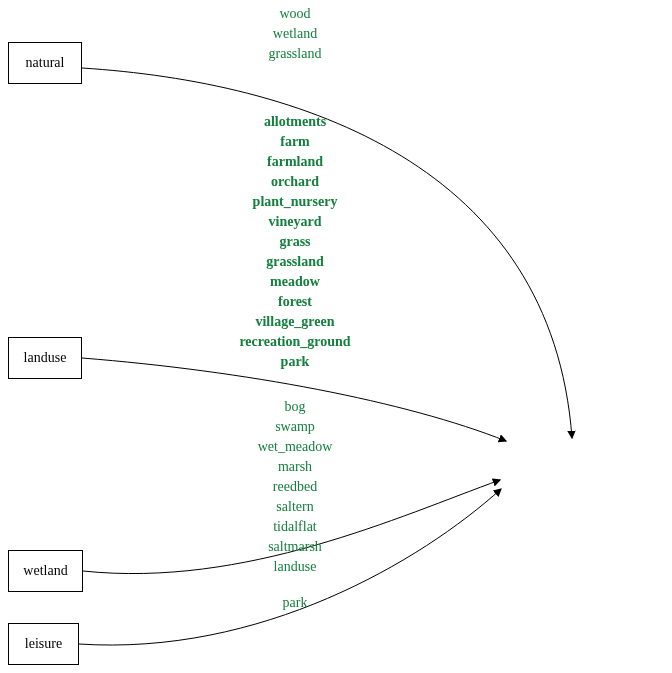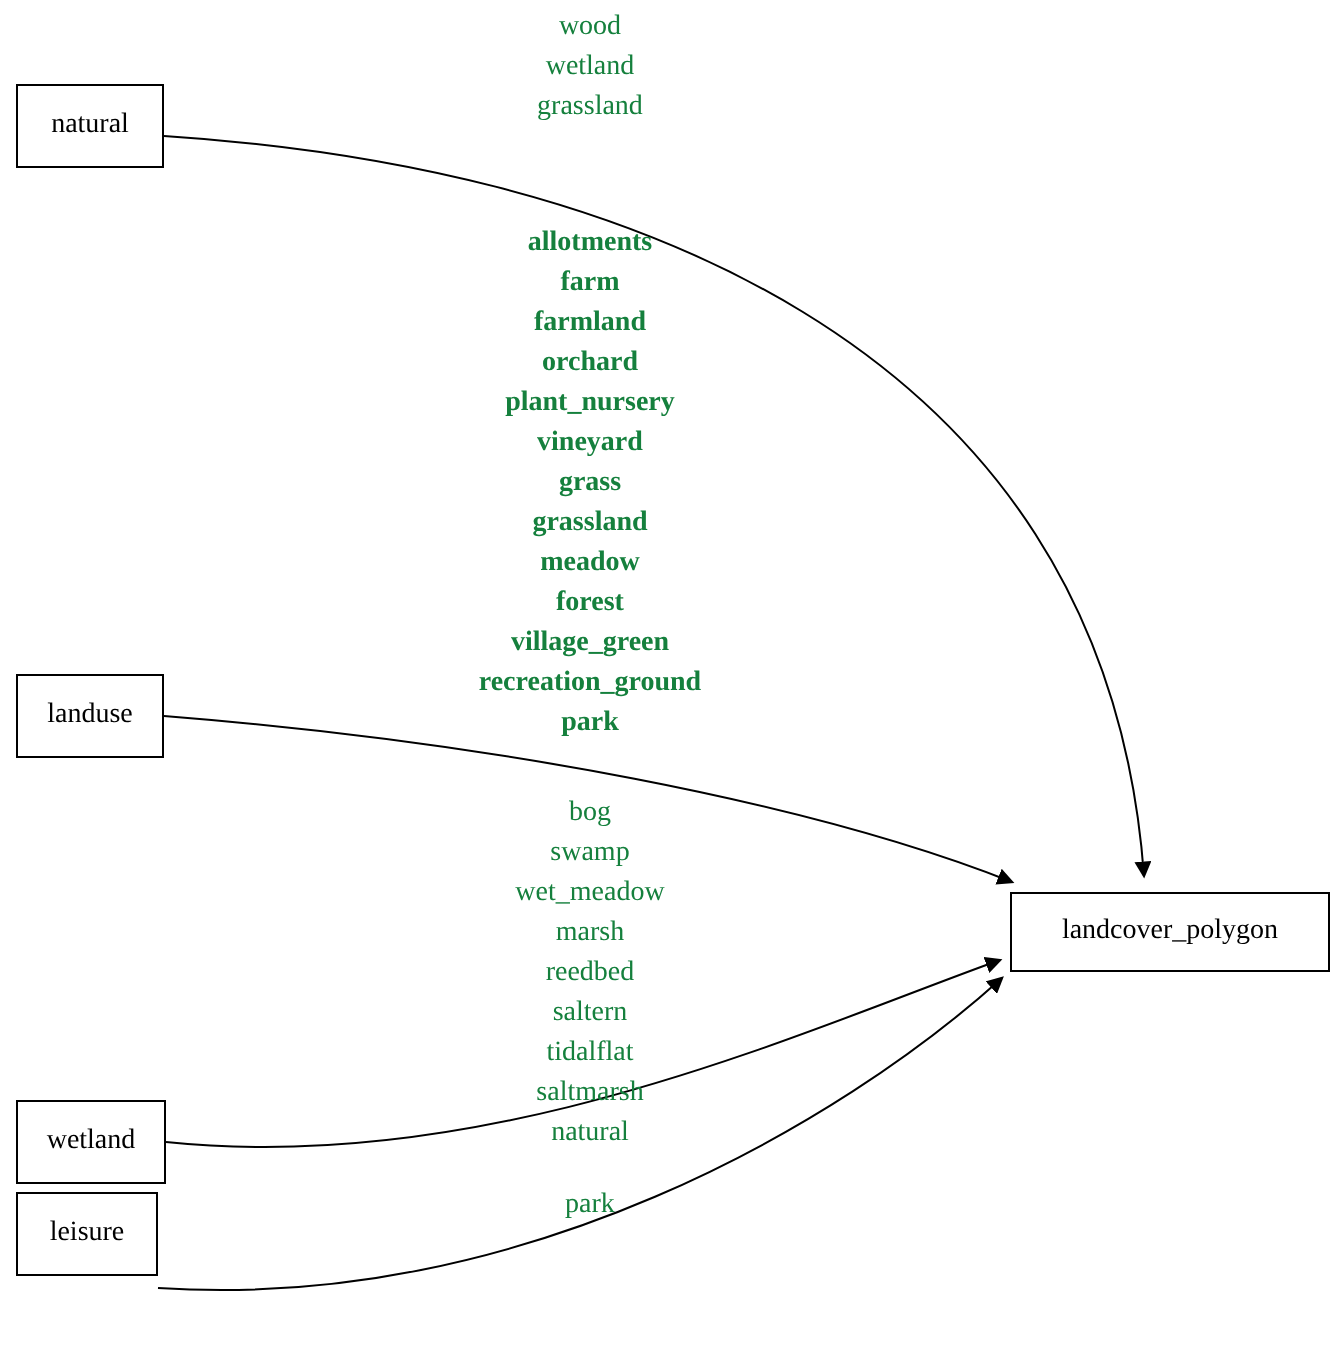--- a/index.html
+++ b/index.html
@@ -66,27 +66,24 @@
   </div>
 
   <div class="node" style="left:8px; top:337px; width:74px; height:42px;justify-content:center;">
     <span>landuse</span>
   </div>
 
   <div class="node" style="left:8px; top:550px; width:75px; height:42px;">
     <span>wetland</span>
   </div>
 
-  <div class="node" style="left:8px; top:596px; width:71px; height:42px;">
+  <div class="node" style="left:8px; top:623px; width:71px; height:42px;">
     <span>leisure</span>
   </div>
 
-  <div class="node" style="left:505px; top:446px; width:160px; height:40px;">
-    <span>landcover_polygon</span>
-  </div>
 
   <div class="edge-label" style="top:4px;">wood
 wetland
 grassland</div>
 
   <div class="edge-label" style="top:112px;font-weight:bold;">allotments
 farm
 farmland
 orchard
 plant_nursery
@@ -100,17 +97,17 @@
 park</div>
 
   <div class="edge-label" style="top:397px;">bog
 swamp
 wet_meadow
 marsh
 reedbed
 saltern
 tidalflat
 saltmarsh
-natural</div>
+landuse</div>
 
   <div class="edge-label" style="top:593px;">park</div>
 
 </div>
 
 </body></html>

